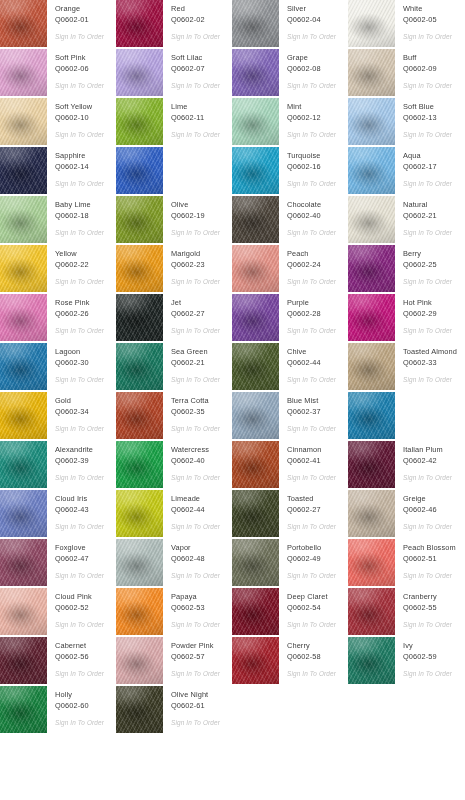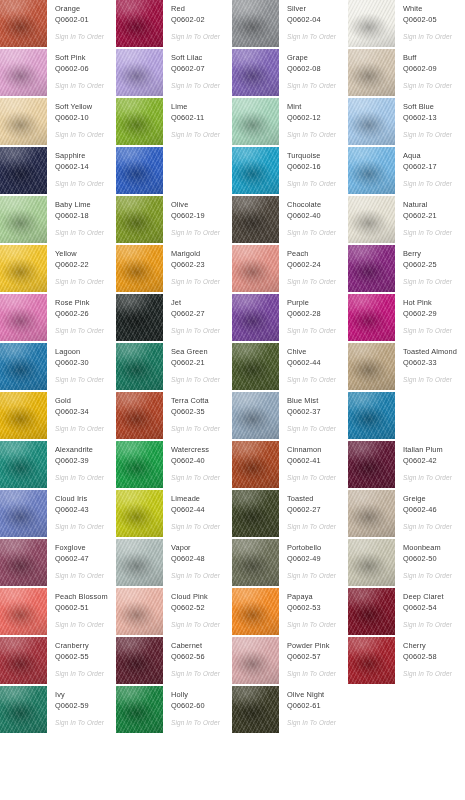--- a/index.html
+++ b/index.html
@@ -670,32 +670,20 @@
         <div class="yarn-twist"></div>
         <div class="yarn-sheen"></div>
       </div>
       <div class="swatch-info">
         <div class="swatch-name">Portobello</div>
         <div class="swatch-code">Q0602-49</div>
         <div class="swatch-order">Sign In To Order</div>
       </div>
     </div>
     <div class="swatch-card">
-      <div class="swatch-thumb" style="background-color: rgb(200, 197, 178);">
-        <div class="yarn-strands"></div>
-        <div class="yarn-twist"></div>
-        <div class="yarn-sheen"></div>
-      </div>
-      <div class="swatch-info">
-        <div class="swatch-name">Moonbeam</div>
-        <div class="swatch-code">Q0602-50</div>
-        <div class="swatch-order">Sign In To Order</div>
-      </div>
-    </div>
-    <div class="swatch-card">
       <div class="swatch-thumb" style="background-color: rgb(238, 106, 97);">
         <div class="yarn-strands"></div>
         <div class="yarn-twist"></div>
         <div class="yarn-sheen"></div>
       </div>
       <div class="swatch-info">
         <div class="swatch-name">Peach Blossom</div>
         <div class="swatch-code">Q0602-51</div>
         <div class="swatch-order">Sign In To Order</div>
       </div>

